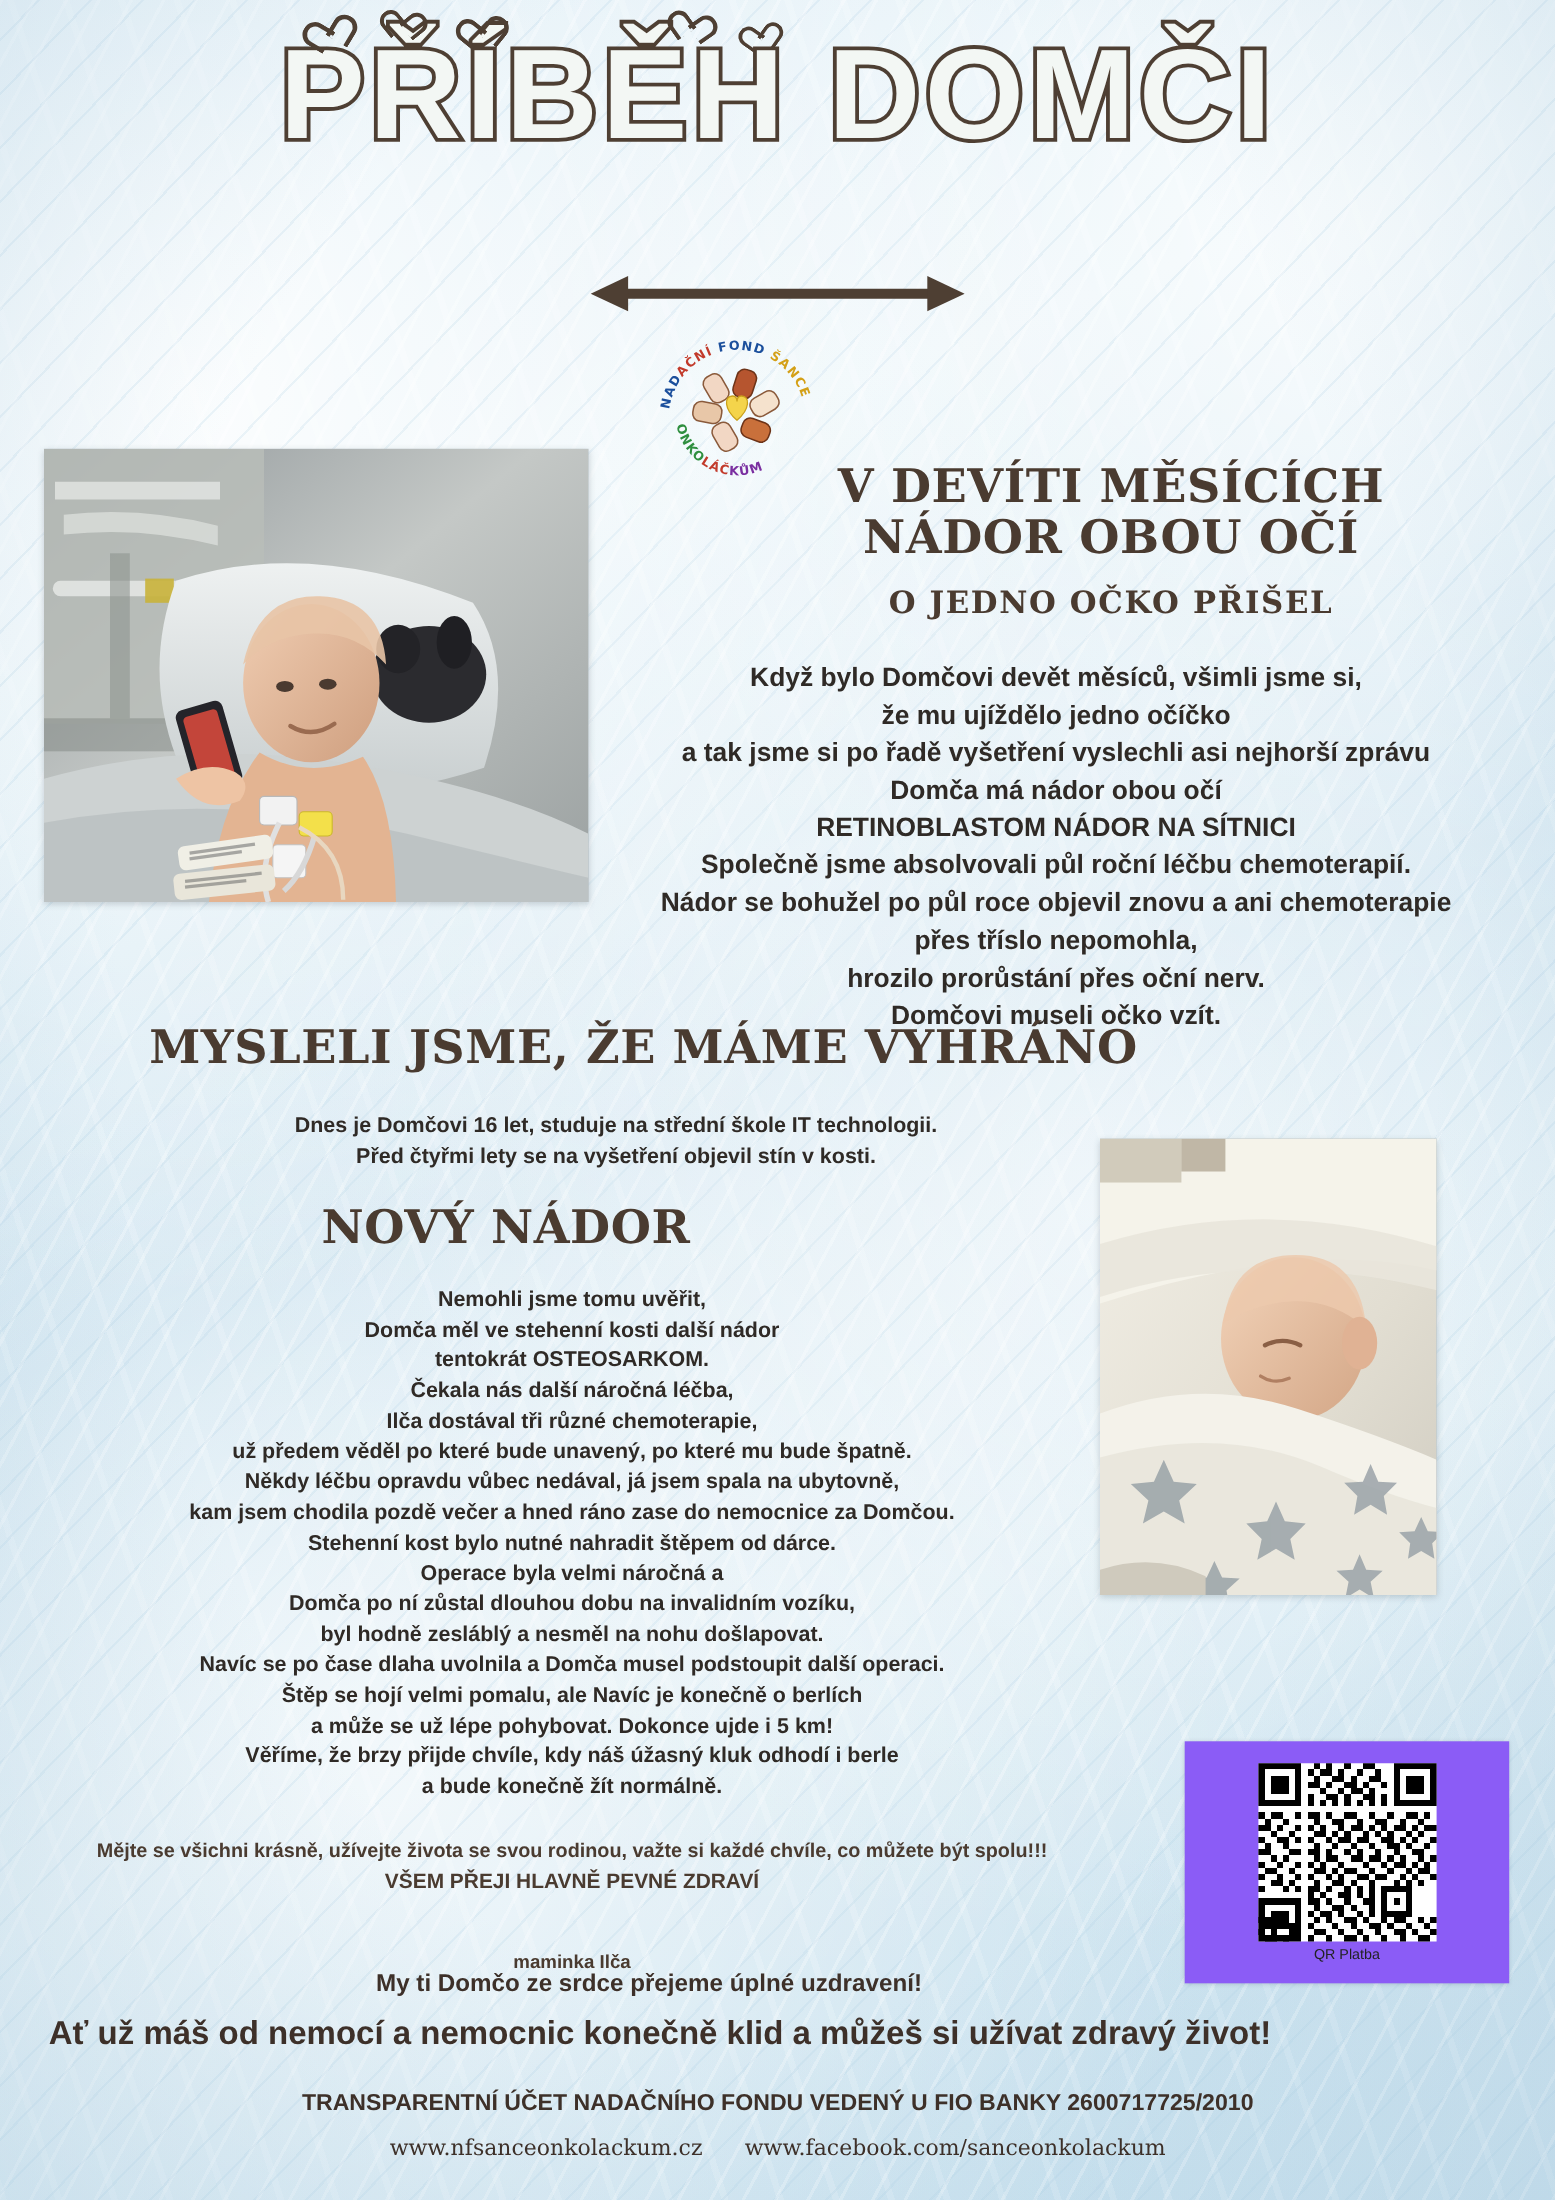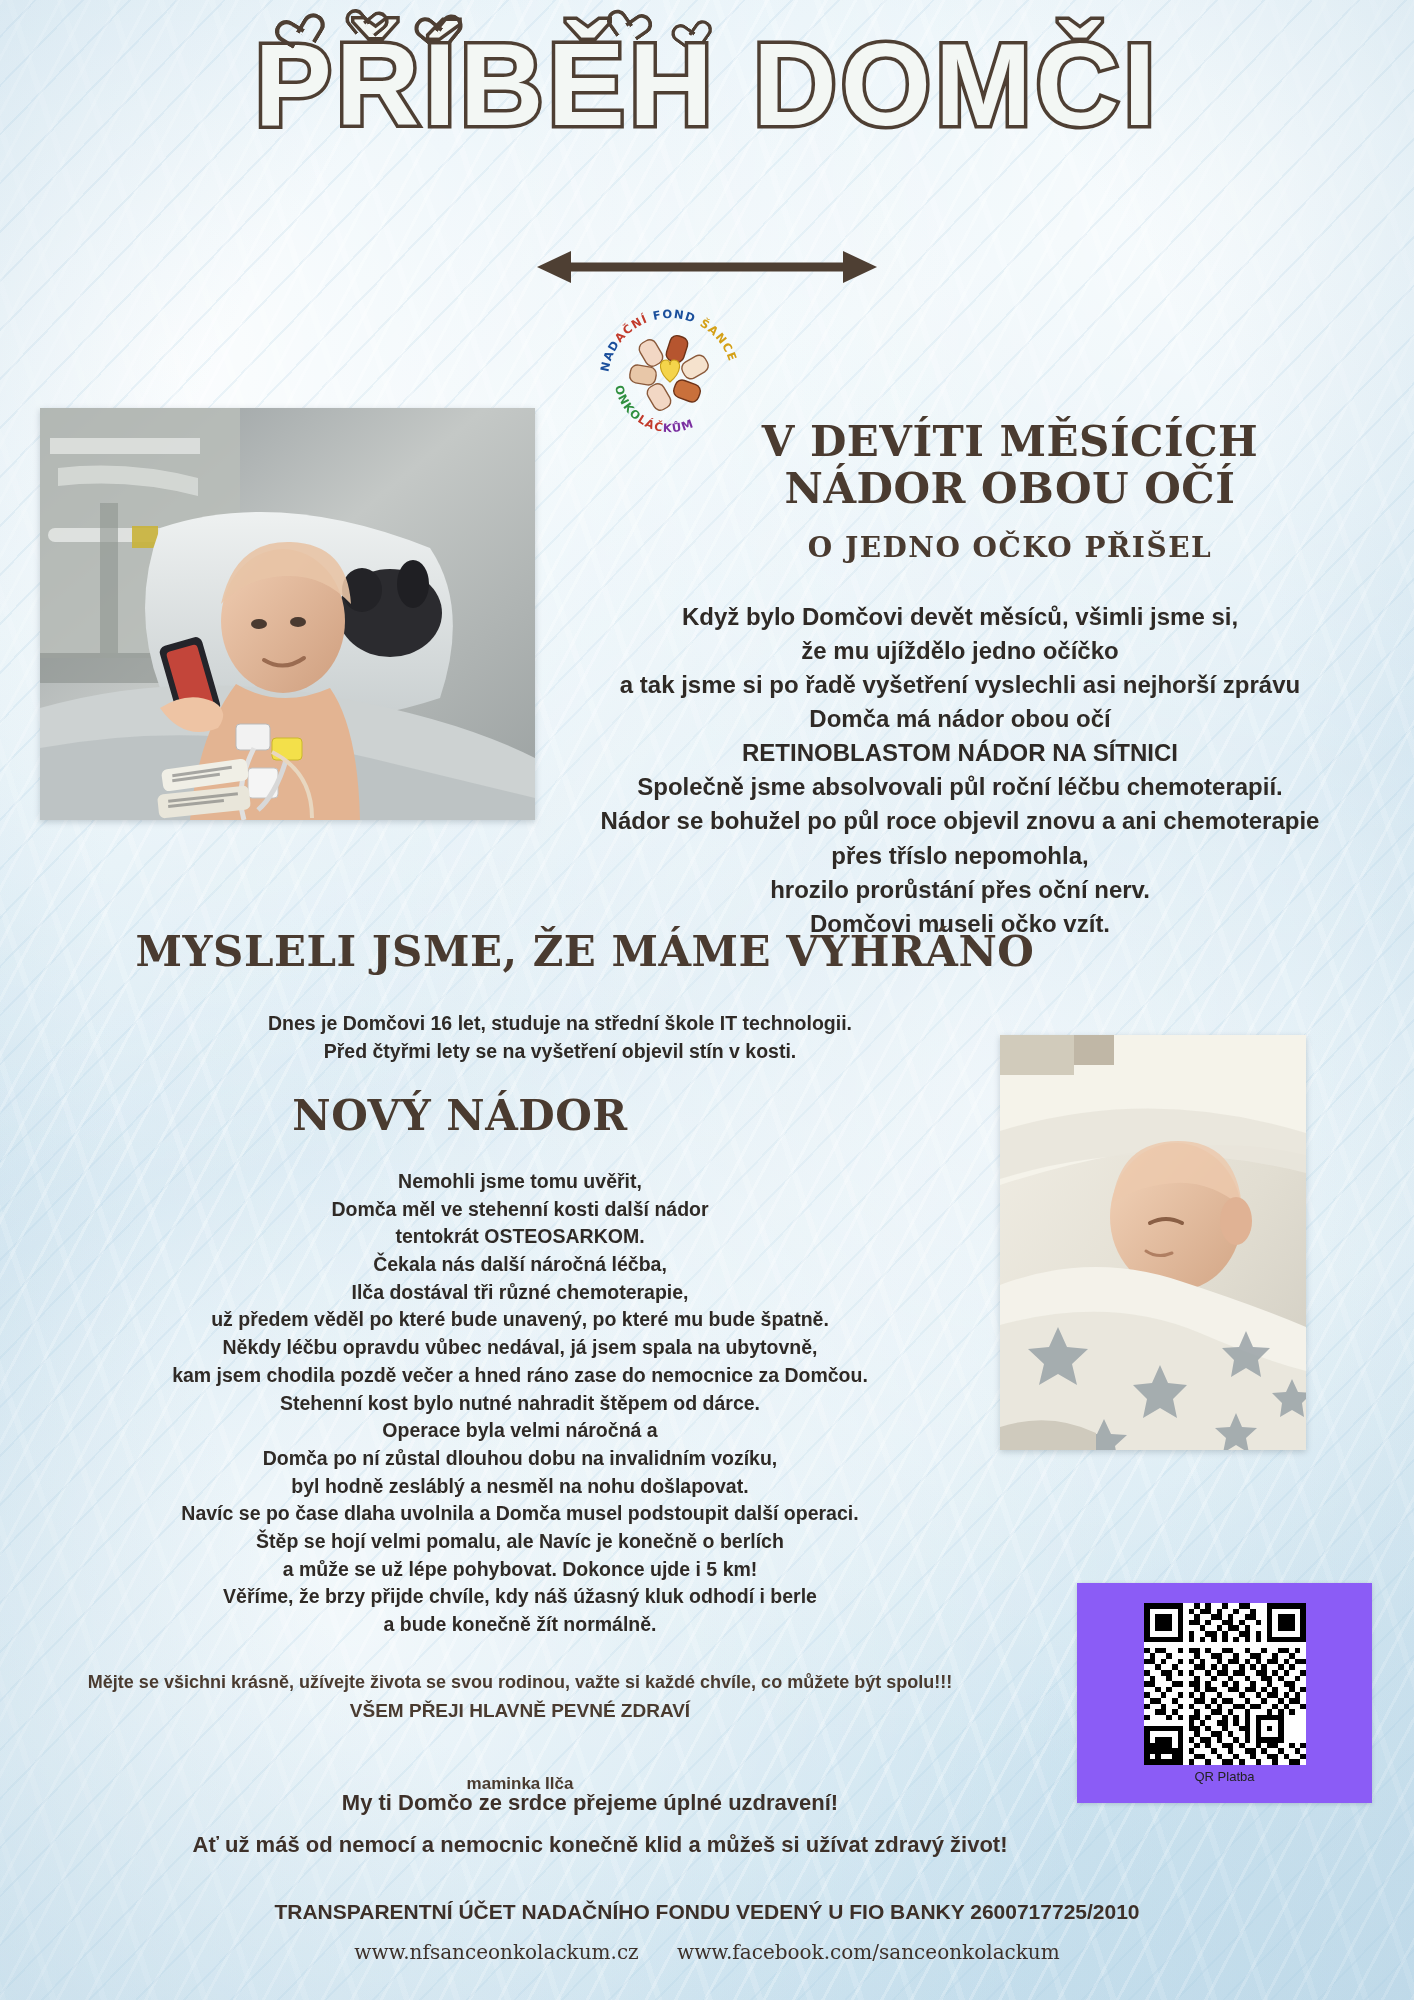--- a/index.html
+++ b/index.html
@@ -140,21 +140,21 @@
     position: absolute;
     text-align: center;
     color: #4a3b30;
     font-weight: 700;
   }
   .c1 { top: 1672px; left: 20px; width: 1000px; font-size: 18px; }
   .c2 { top: 1700px; left: 20px; width: 1000px; font-size: 19px; }
   .c3 { top: 1730px; left: 20px; width: 1000px; font-size: 17px; margin-top: 44px; }
 
   .wish1 { top: 1790px; left: 60px; width: 1060px; font-size: 22px; color: #3d3029; }
-  .wish2 { top: 1832px; left: 30px; width: 1140px; font-size: 22px; color: #3d3029; }
+  .wish2 { top: 1832px; left: 30px; width: 1140px; font-size: 30px; color: #3d3029; }
 
   .footer-acct {
     position: absolute;
     top: 1900px; left: 0; right: 0;
     text-align: center;
     font-weight: 700;
     font-size: 21px;
     color: #3d3029;
   }
   .footer-links {

